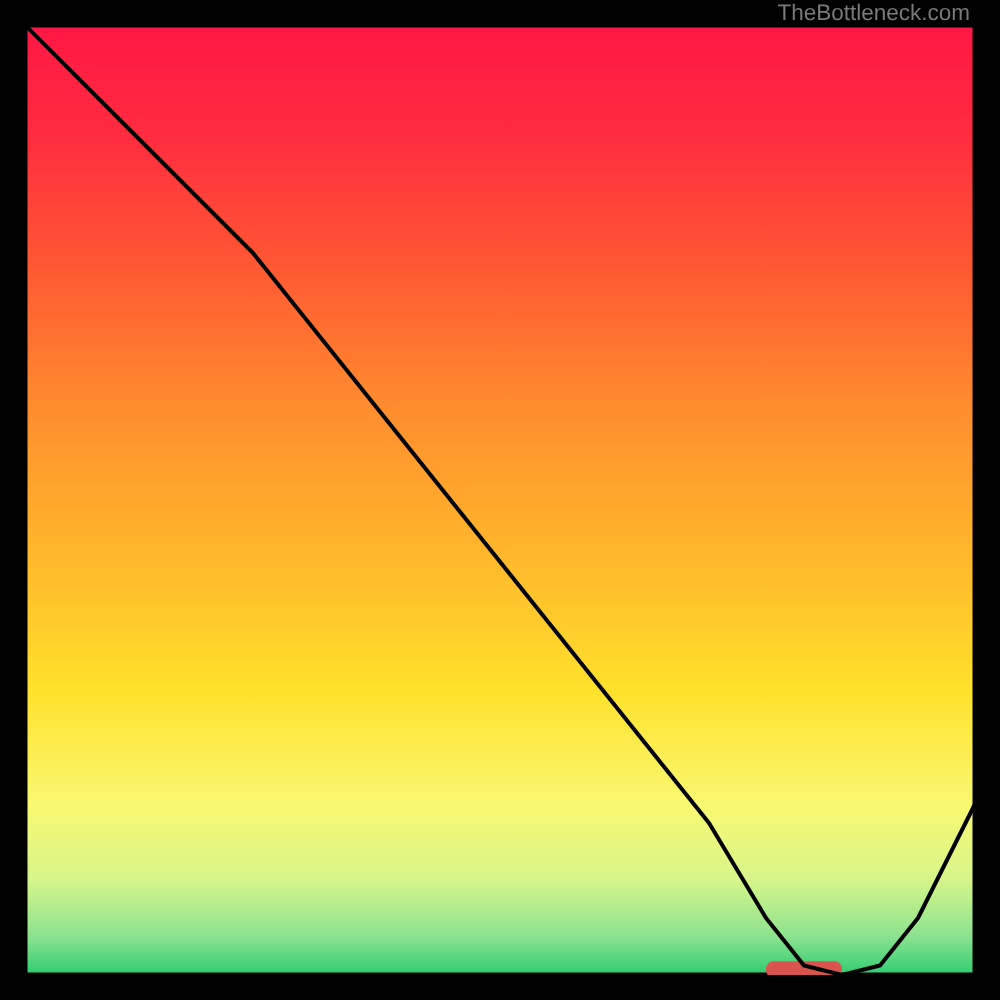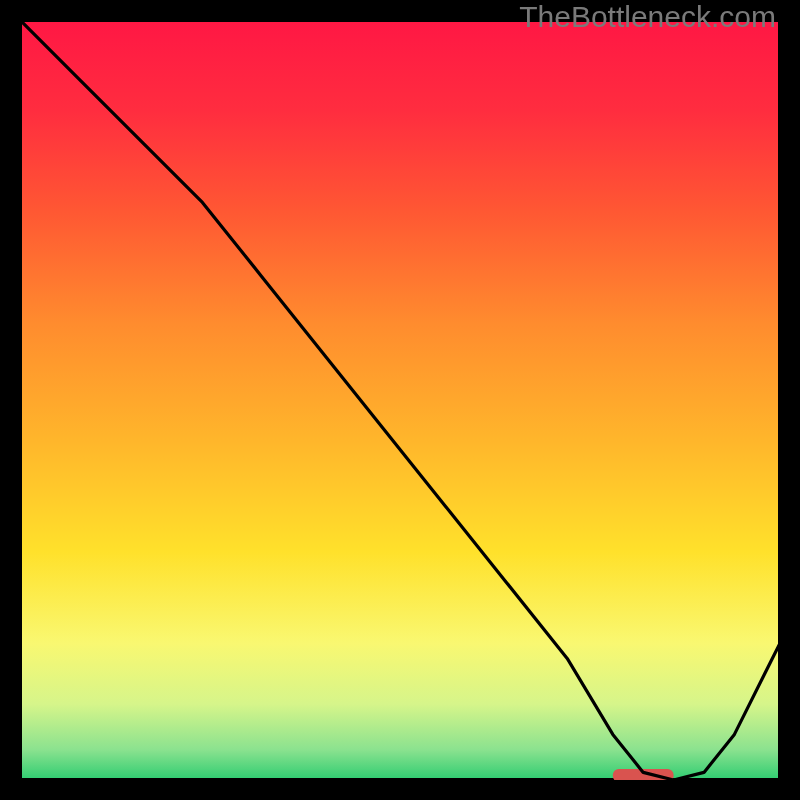--- a/index.html
+++ b/index.html
@@ -24,21 +24,21 @@
     left: 0;
     top: 0;
     width: 760px;
     height: 760px;
   }
   .watermark {
     position: absolute;
     top: 0;
     right: 24px;
     color: #7a7a7a;
-    font-size: 30px;
+    font-size: 18px;
     font-weight: 500;
     z-index: 50;
   }
   svg { display: block; }
 </style>
 </head>
 <body>
 
 <div class="watermark">TheBottleneck.com</div>
 

